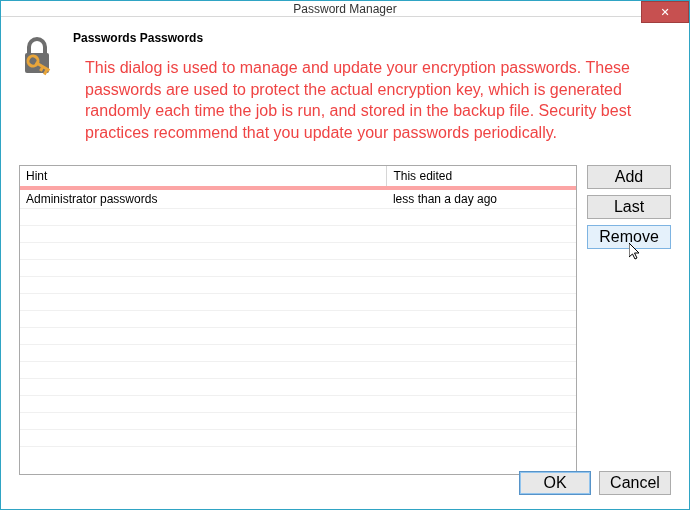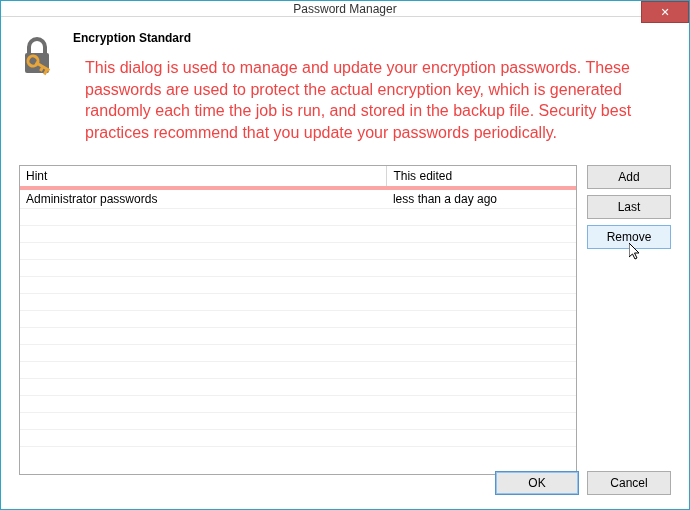--- a/index.html
+++ b/index.html
@@ -124,21 +124,21 @@
     width: 84px;
     display: flex;
     flex-direction: column;
     gap: 6px;
   }
   button.win {
     height: 24px;
     background: #e8e8e8;
     border: 1px solid #acacac;
     font-family: inherit;
-    font-size: 12px;
+    font-size: 16px;
     color: #000;
     cursor: default;
     padding: 0;
   }
   button.win.hover {
     background: #e5f1fb;
     border-color: #7eb4e2;
   }
   .cursor {
     position: absolute;
@@ -146,21 +146,21 @@
     z-index: 10;
   }
   .footer {
     position: absolute;
     bottom: 14px;
     right: 18px;
     display: flex;
     gap: 8px;
   }
   .footer button.win {
-    width: 84px;
+    width: 72px;
   }
   button.win.focus {
     border-color: #5793c8;
     box-shadow: inset 0 0 0 1px #91c4ee;
   }
 </style>
 </head>
 <body>
 
 <div class="window">
@@ -180,21 +180,21 @@
           <path d="M10 20 v-6 a8 8 0 0 1 16 0 v6" fill="none" stroke="#6e6e6e" stroke-width="4"></path>
           <g transform="translate(14,28) rotate(30)">
             <circle cx="0" cy="0" r="5" fill="none" stroke="#e8a53a" stroke-width="3"></circle>
             <rect x="3" y="-1.5" width="16" height="3" fill="#e8a53a"></rect>
             <rect x="15" y="1" width="3" height="5" fill="#e8a53a"></rect>
             <rect x="10" y="1" width="3" height="4" fill="#e8a53a"></rect>
           </g>
         </svg>
       </div>
       <div class="header-text">
-        <h2>Encryption Standard</h2>
+        <h2>Passwords Passwords</h2>
         <p>This dialog is used to manage and update your encryption passwords. These passwords are used to protect the actual encryption key, which is generated randomly each time the job is run, and stored in the backup file. Security best practices recommend that you update your passwords periodically.</p>
       </div>
     </div>
   </div>
 
   <div class="body-row">
     <div class="table-wrap">
       <table>
         <colgroup>
             <col style="width:66%">

